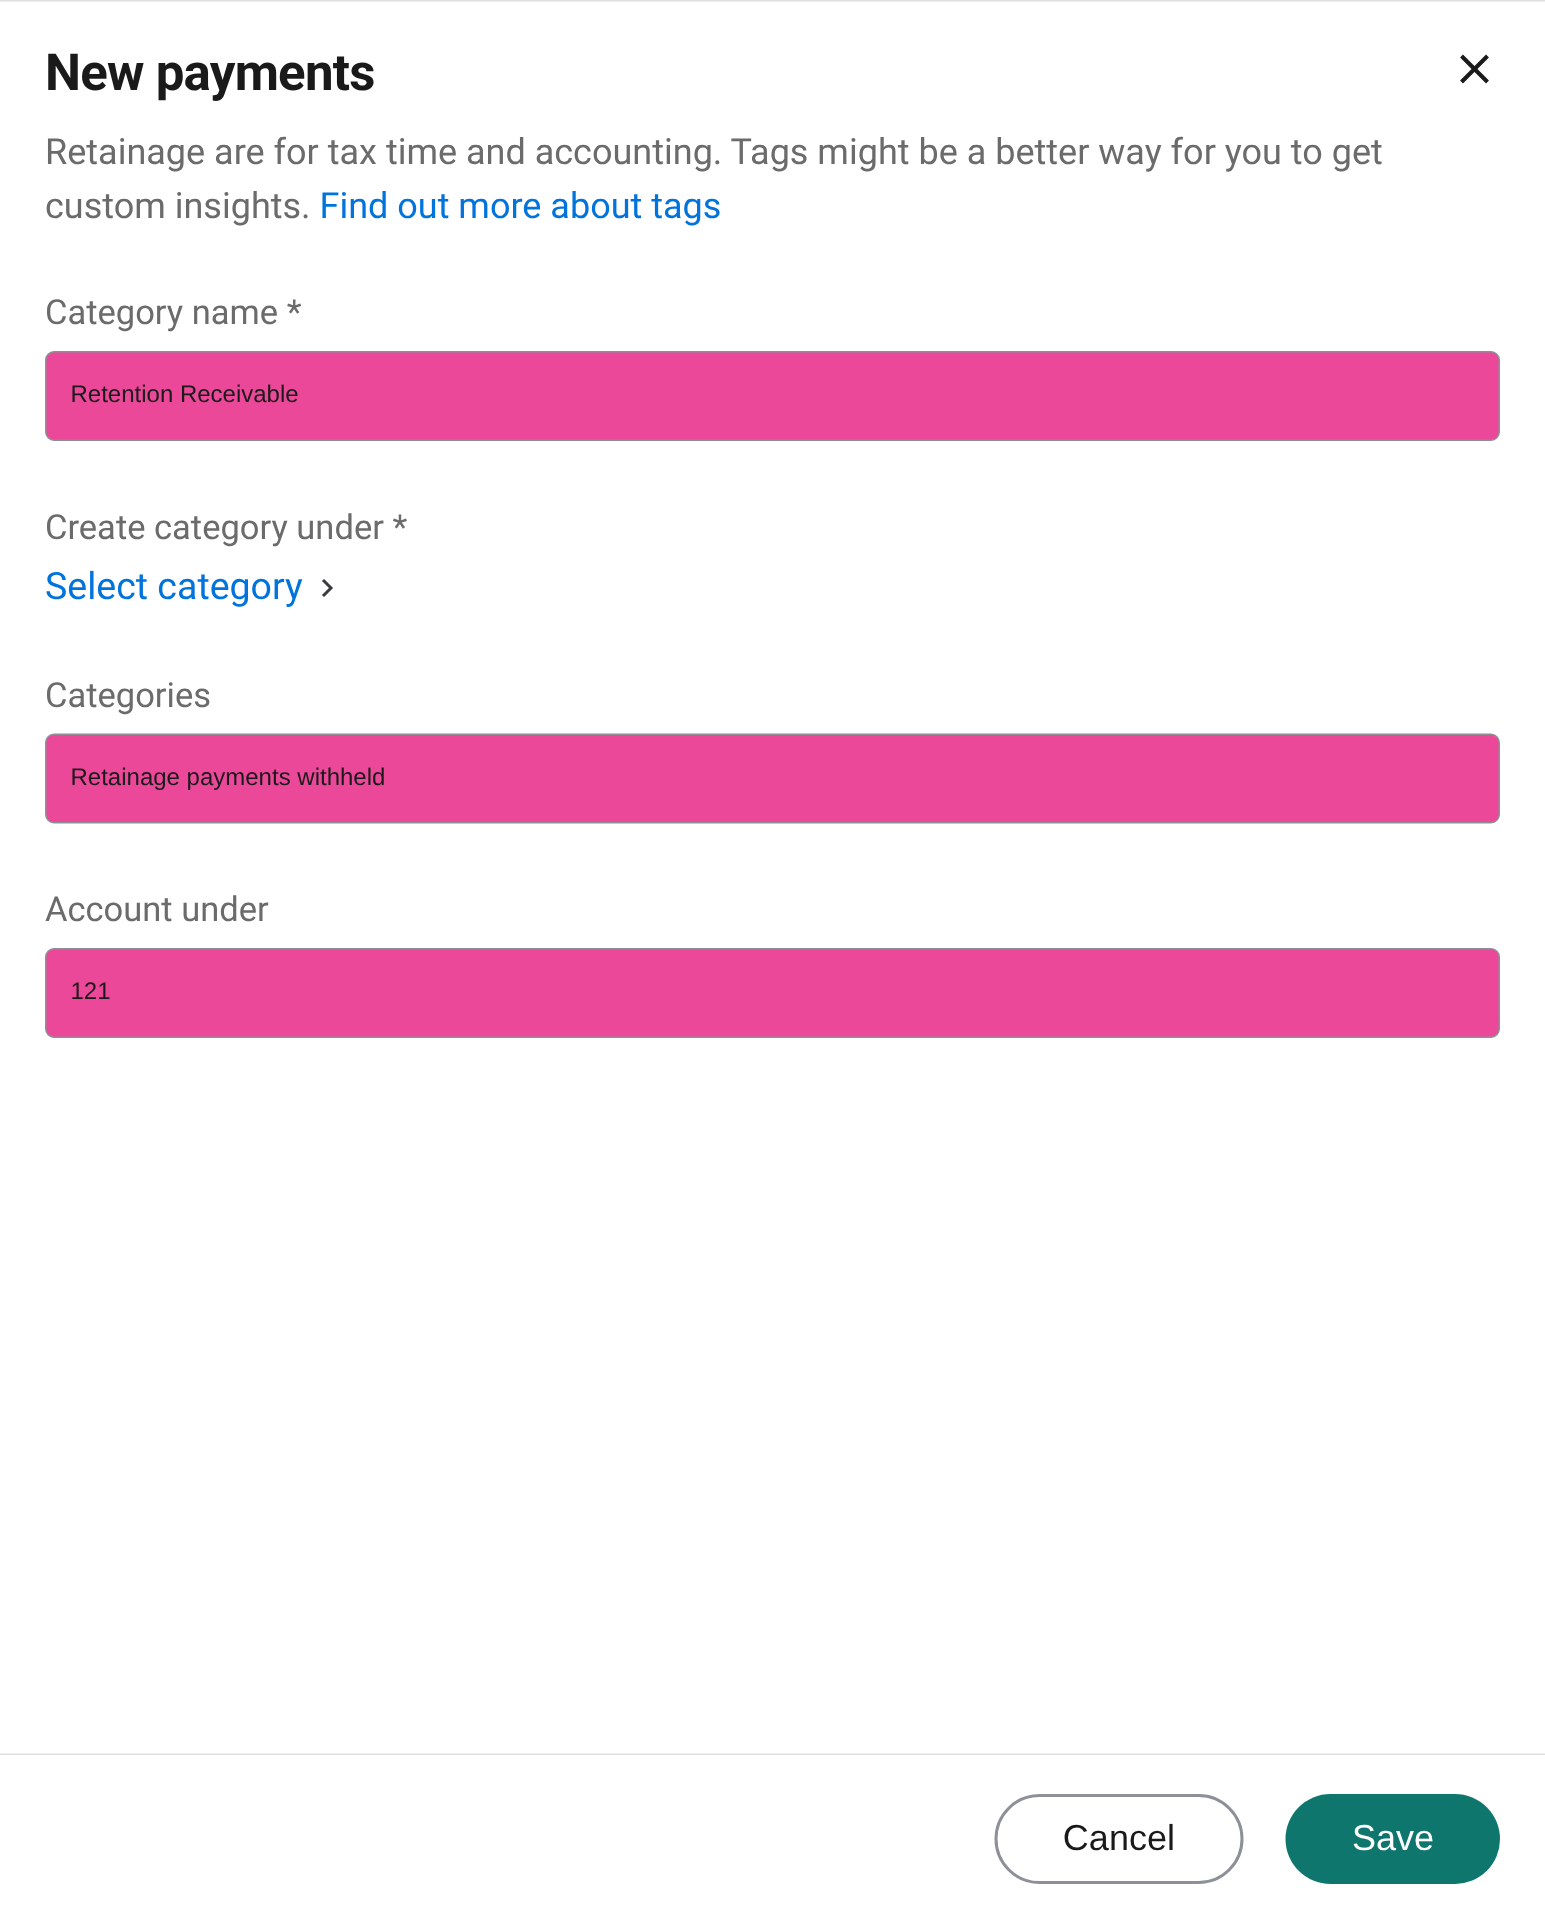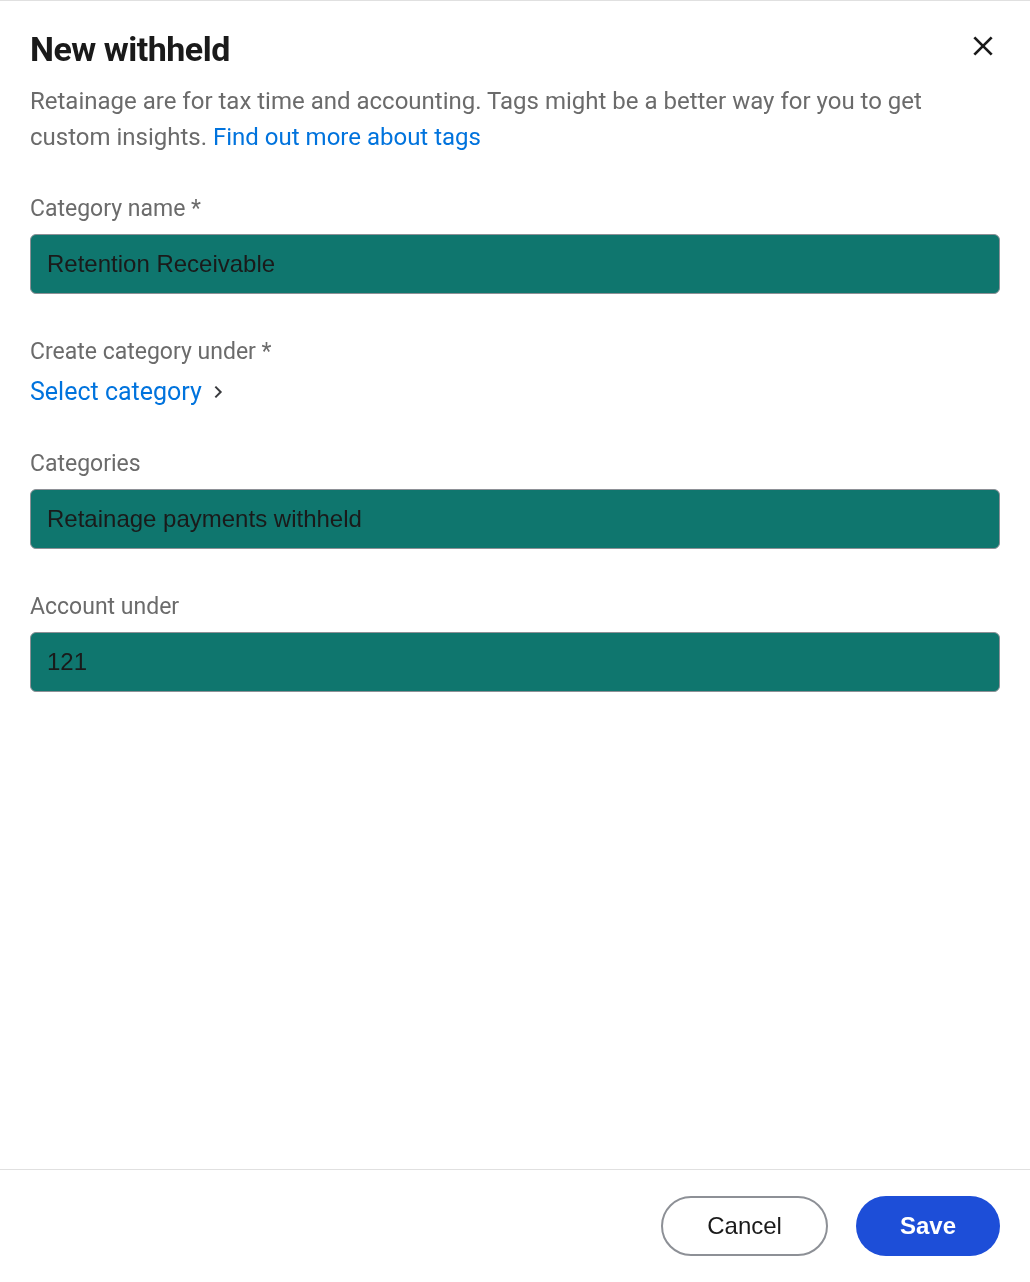--- a/index.html
+++ b/index.html
@@ -62,25 +62,25 @@
     .field-label {
       font-size: 23px;
       color: #6b6b6b;
       margin-bottom: 12px;
       display: block;
     }
     .text-input {
       width: 100%;
       height: 60px;
       padding: 0 16px;
-      font-size: 24px;
+      font-size: 16px;
       color: #1a1a1a;
       border: 1px solid #8d9096;
       border-radius: 6px;
-      background: #0f766e;
+      background: #ec4899;
       outline: none;
     }
     .select-link {
       display: inline-flex;
       align-items: center;
       gap: 8px;
       color: #0073dd;
       font-size: 25px;
       cursor: pointer;
       text-decoration: none;
@@ -110,31 +110,31 @@
       display: inline-flex;
       align-items: center;
       justify-content: center;
     }
     .btn-cancel {
       background: #fff;
       color: #1a1a1a;
       border: 2px solid #8d9096;
     }
     .btn-save {
-      background: #1d4ed8;
+      background: #0f766e;
       color: #fff;
-      font-weight: 700;
+      font-weight: 400;
     }
   </style>
 </head>
 <body>
 
 <div class="content">
   <div class="header-row">
-    <h1 class="title">New withheld</h1>
+    <h1 class="title">New payments</h1>
     <div class="close-icon">
       <svg viewBox="0 0 24 24">
           <line x1="4" y1="4" x2="20" y2="20"></line>
           <line x1="20" y1="4" x2="4" y2="20"></line>
         </svg>
     </div>
   </div>
   <p class="subtitle">
     <span>Retainage are for tax time and accounting. Tags might be a better way for you to get custom insights. </span><a href="#">Find out more about tags</a>
   </p>

